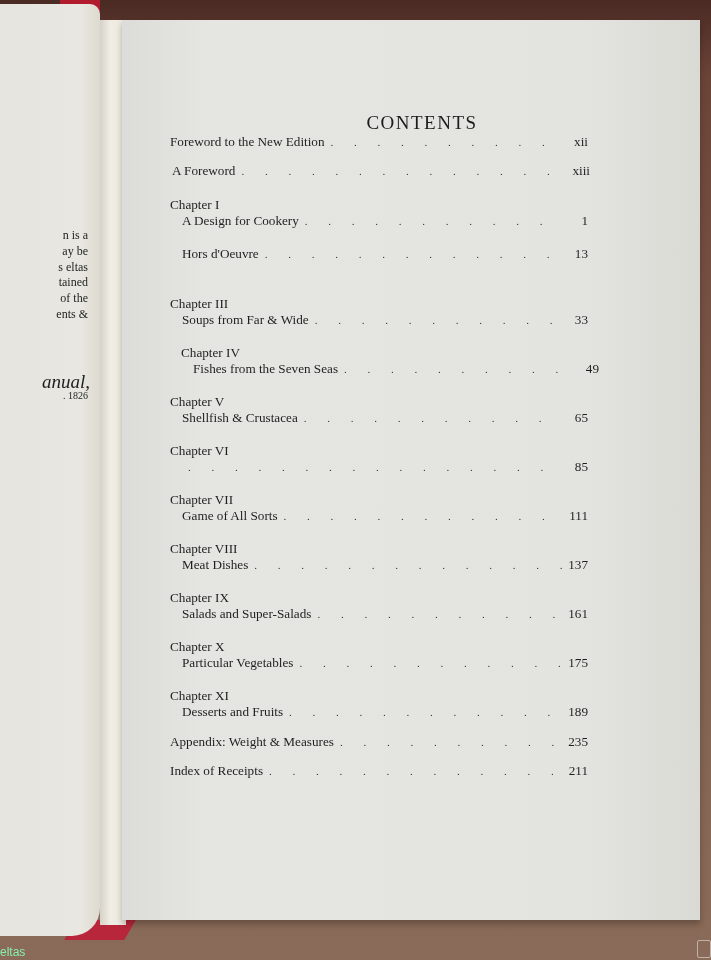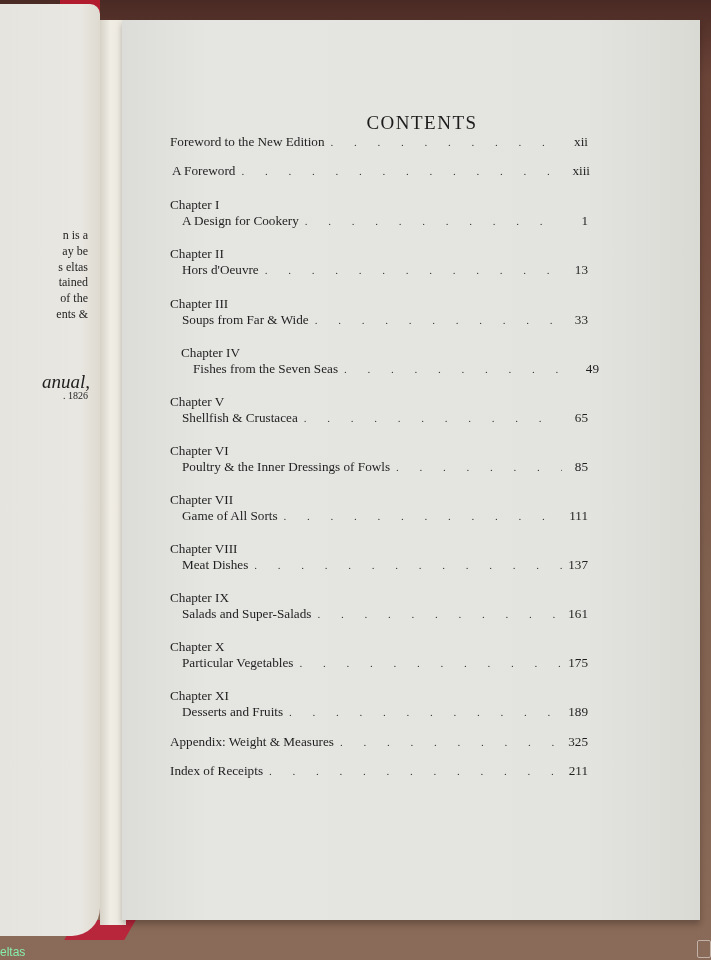--- a/index.html
+++ b/index.html
@@ -117,21 +117,20 @@
       </div>
       <div class="toc-entry" style="top: 177px;">
         <span class="toc-chapter-label">Chapter I</span>
         <div class="toc-line indented">
           <span class="toc-title">A Design for Cookery</span>
           <span class="toc-dots">. . . . . . . . . . . . . . . . . . . . . . . . . . . . . . . .</span>
           <span class="toc-page">1</span>
         </div>
       </div>
       <div class="toc-entry" style="top: 226px;">
-        <span class="toc-chapter-label">Chapter II</span>
         <div class="toc-line indented">
           <span class="toc-title">Hors d'Oeuvre</span>
           <span class="toc-dots">. . . . . . . . . . . . . . . . . . . . . . . . . . . . . . . .</span>
           <span class="toc-page">13</span>
         </div>
       </div>
       <div class="toc-entry" style="top: 276px;">
         <span class="toc-chapter-label">Chapter III</span>
         <div class="toc-line indented">
           <span class="toc-title">Soups from Far &amp; Wide</span>
@@ -151,21 +150,20 @@
         <span class="toc-chapter-label">Chapter V</span>
         <div class="toc-line indented">
           <span class="toc-title">Shellfish &amp; Crustacea</span>
           <span class="toc-dots">. . . . . . . . . . . . . . . . . . . . . . . . . . . . . . . .</span>
           <span class="toc-page">65</span>
         </div>
       </div>
       <div class="toc-entry" style="top: 423px;">
         <span class="toc-chapter-label">Chapter VI</span>
         <div class="toc-line indented">
-          <span class="toc-title">Poultry &amp; the Inner Dressings of Fowls</span>
           <span class="toc-dots">. . . . . . . . . . . . . . . . . . . . . . . . . . . . . . . .</span>
           <span class="toc-page">85</span>
         </div>
       </div>
       <div class="toc-entry" style="top: 472px;">
         <span class="toc-chapter-label">Chapter VII</span>
         <div class="toc-line indented">
           <span class="toc-title">Game of All Sorts</span>
           <span class="toc-dots">. . . . . . . . . . . . . . . . . . . . . . . . . . . . . . . .</span>
           <span class="toc-page">111</span>
@@ -200,21 +198,21 @@
         <div class="toc-line indented">
           <span class="toc-title">Desserts and Fruits</span>
           <span class="toc-dots">. . . . . . . . . . . . . . . . . . . . . . . . . . . . . . . .</span>
           <span class="toc-page">189</span>
         </div>
       </div>
       <div class="toc-entry" style="top: 714px;">
         <div class="toc-line">
           <span class="toc-title">Appendix: Weight &amp; Measures</span>
           <span class="toc-dots">. . . . . . . . . . . . . . . . . . . . . . . . . . . . . . . .</span>
-          <span class="toc-page">325</span>
+          <span class="toc-page">235</span>
         </div>
       </div>
       <div class="toc-entry" style="top: 743px;">
         <div class="toc-line">
           <span class="toc-title">Index of Receipts</span>
           <span class="toc-dots">. . . . . . . . . . . . . . . . . . . . . . . . . . . . . . . .</span>
           <span class="toc-page">211</span>
         </div>
       </div>
     </div>

